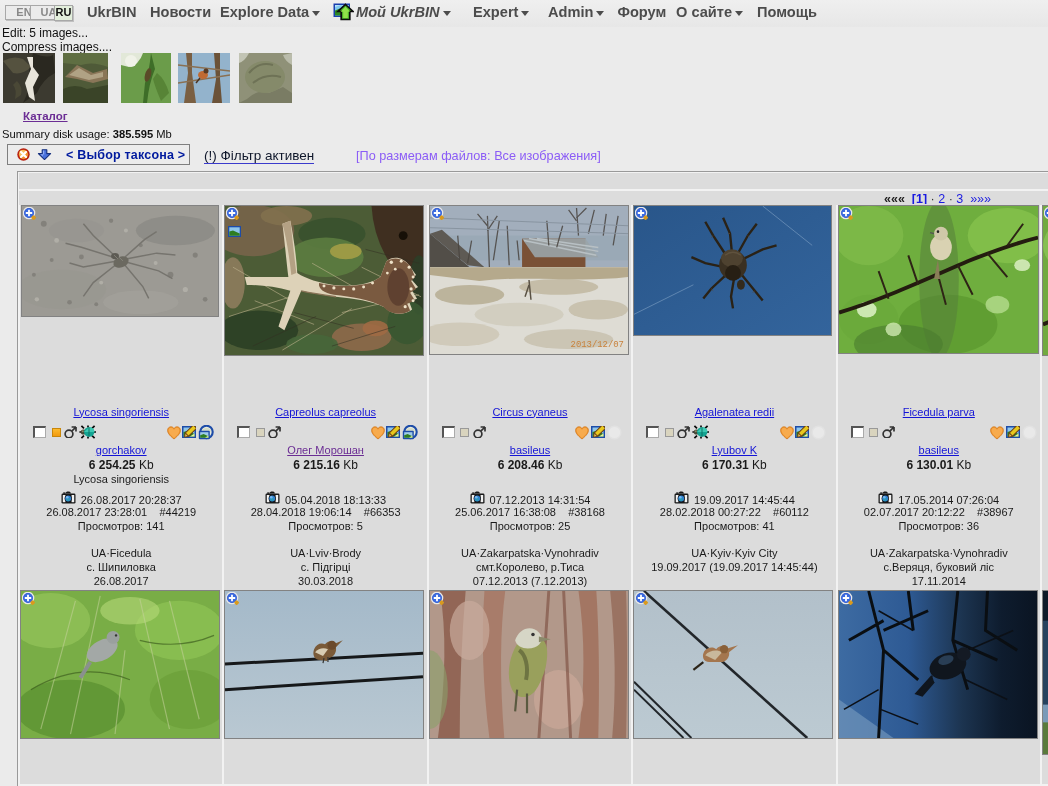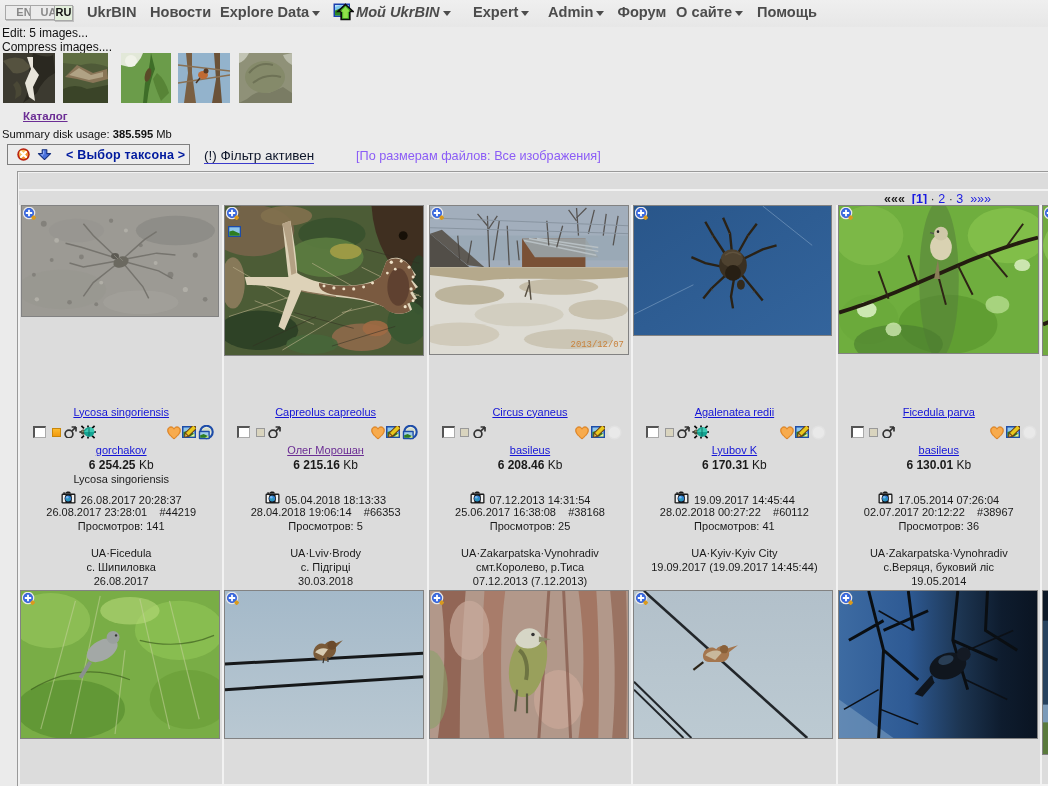--- a/index.html
+++ b/index.html
@@ -598,21 +598,21 @@
     </div>
     <div class="trow r-user"><a href="#">basileus</a></div>
     <div class="trow r-size"><b>6 130.01</b> Kb</div>
     <div class="trow r-cam"><svg style="vertical-align:0px; margin-right:5px;" width="15" height="13" viewBox="0 0 15 13">
           <use href="#camico"></use>
         </svg>17.05.2014 07:26:04</div>
     <div class="trow r-d2">02.07.2017 20:12:22&nbsp;&nbsp;&nbsp;&nbsp;#38967</div>
     <div class="trow r-vw">Просмотров: 36</div>
     <div class="trow r-l1">UA·Zakarpatska·Vynohradiv</div>
     <div class="trow r-l2">с.Веряця, буковий ліс</div>
-    <div class="trow r-d3">19.05.2014</div>
+    <div class="trow r-d3">17.11.2014</div>
     <svg class="botimg" width="200" height="149" viewBox="0 0 200 149" preserveAspectRatio="none">
       <defs>
           <linearGradient id="sky5b" x1="0" y1="0" x2="1" y2="0">
             <stop offset="0" stop-color="#3d6ba2"></stop>
             <stop offset="0.35" stop-color="#2e5a94"></stop>
             <stop offset="0.62" stop-color="#1c3450"></stop>
             <stop offset="0.82" stop-color="#0e1c2e"></stop>
             <stop offset="1" stop-color="#0a1422"></stop>
           </linearGradient>
         </defs>

